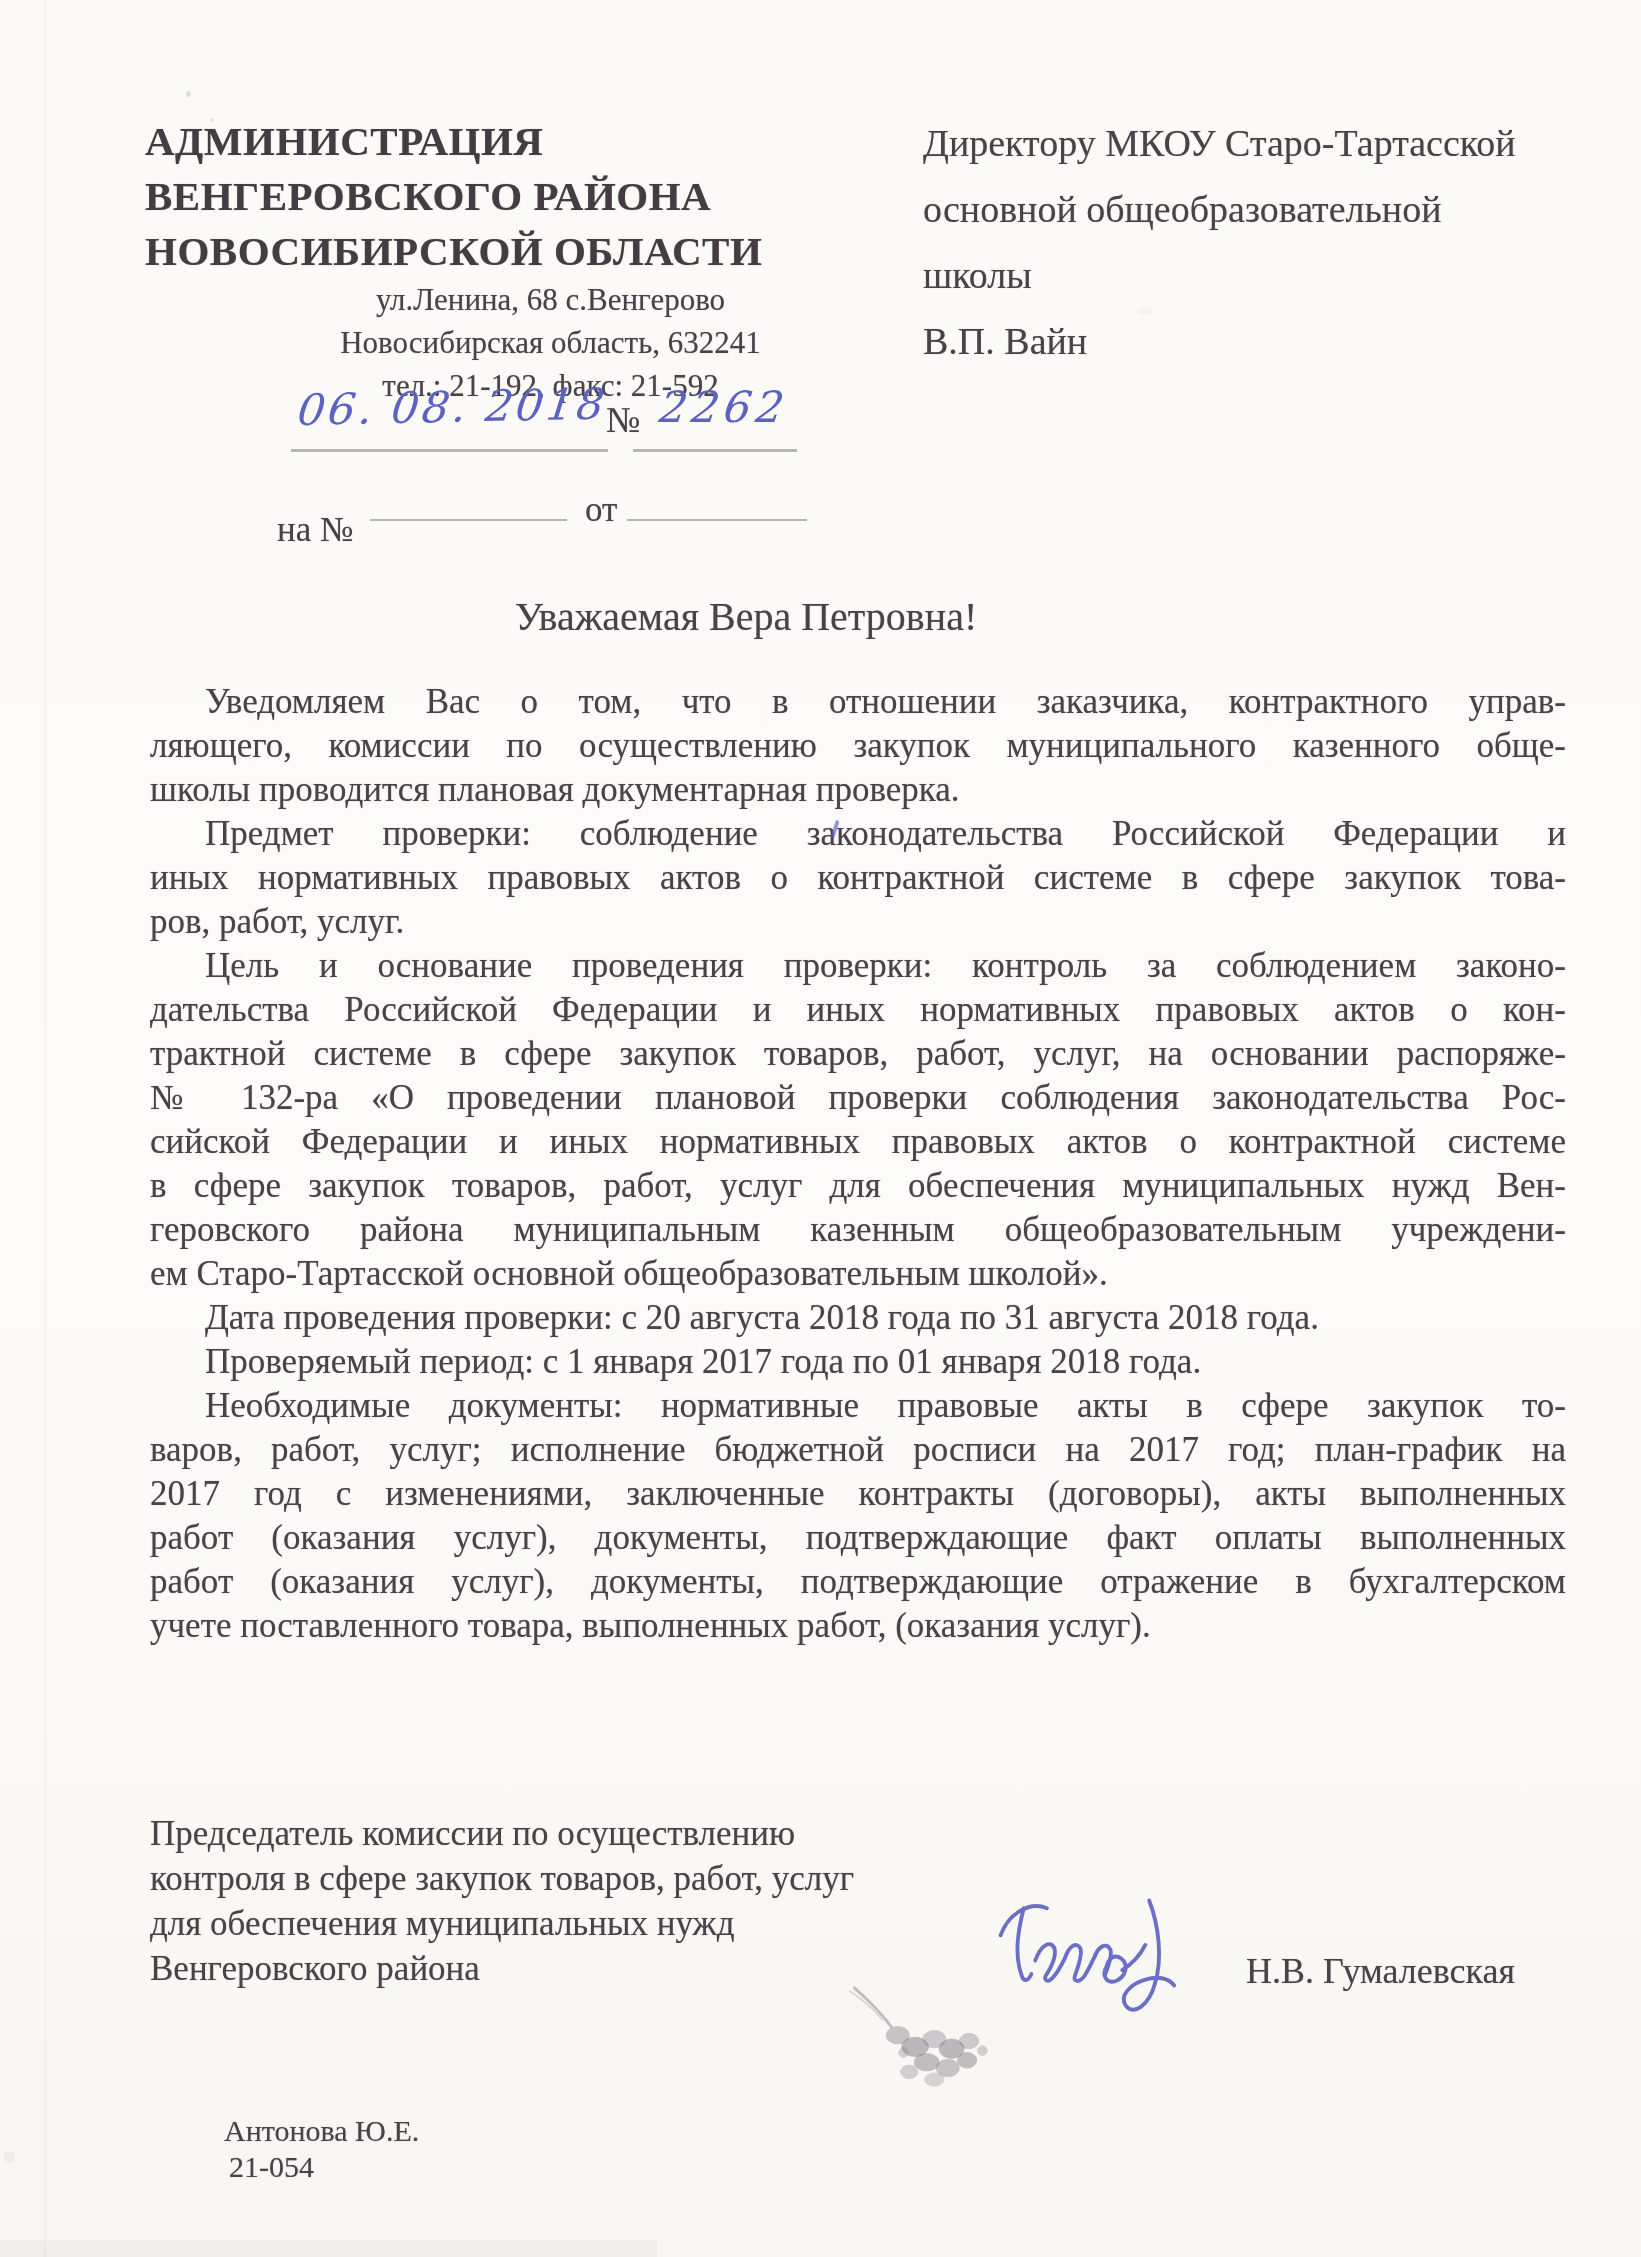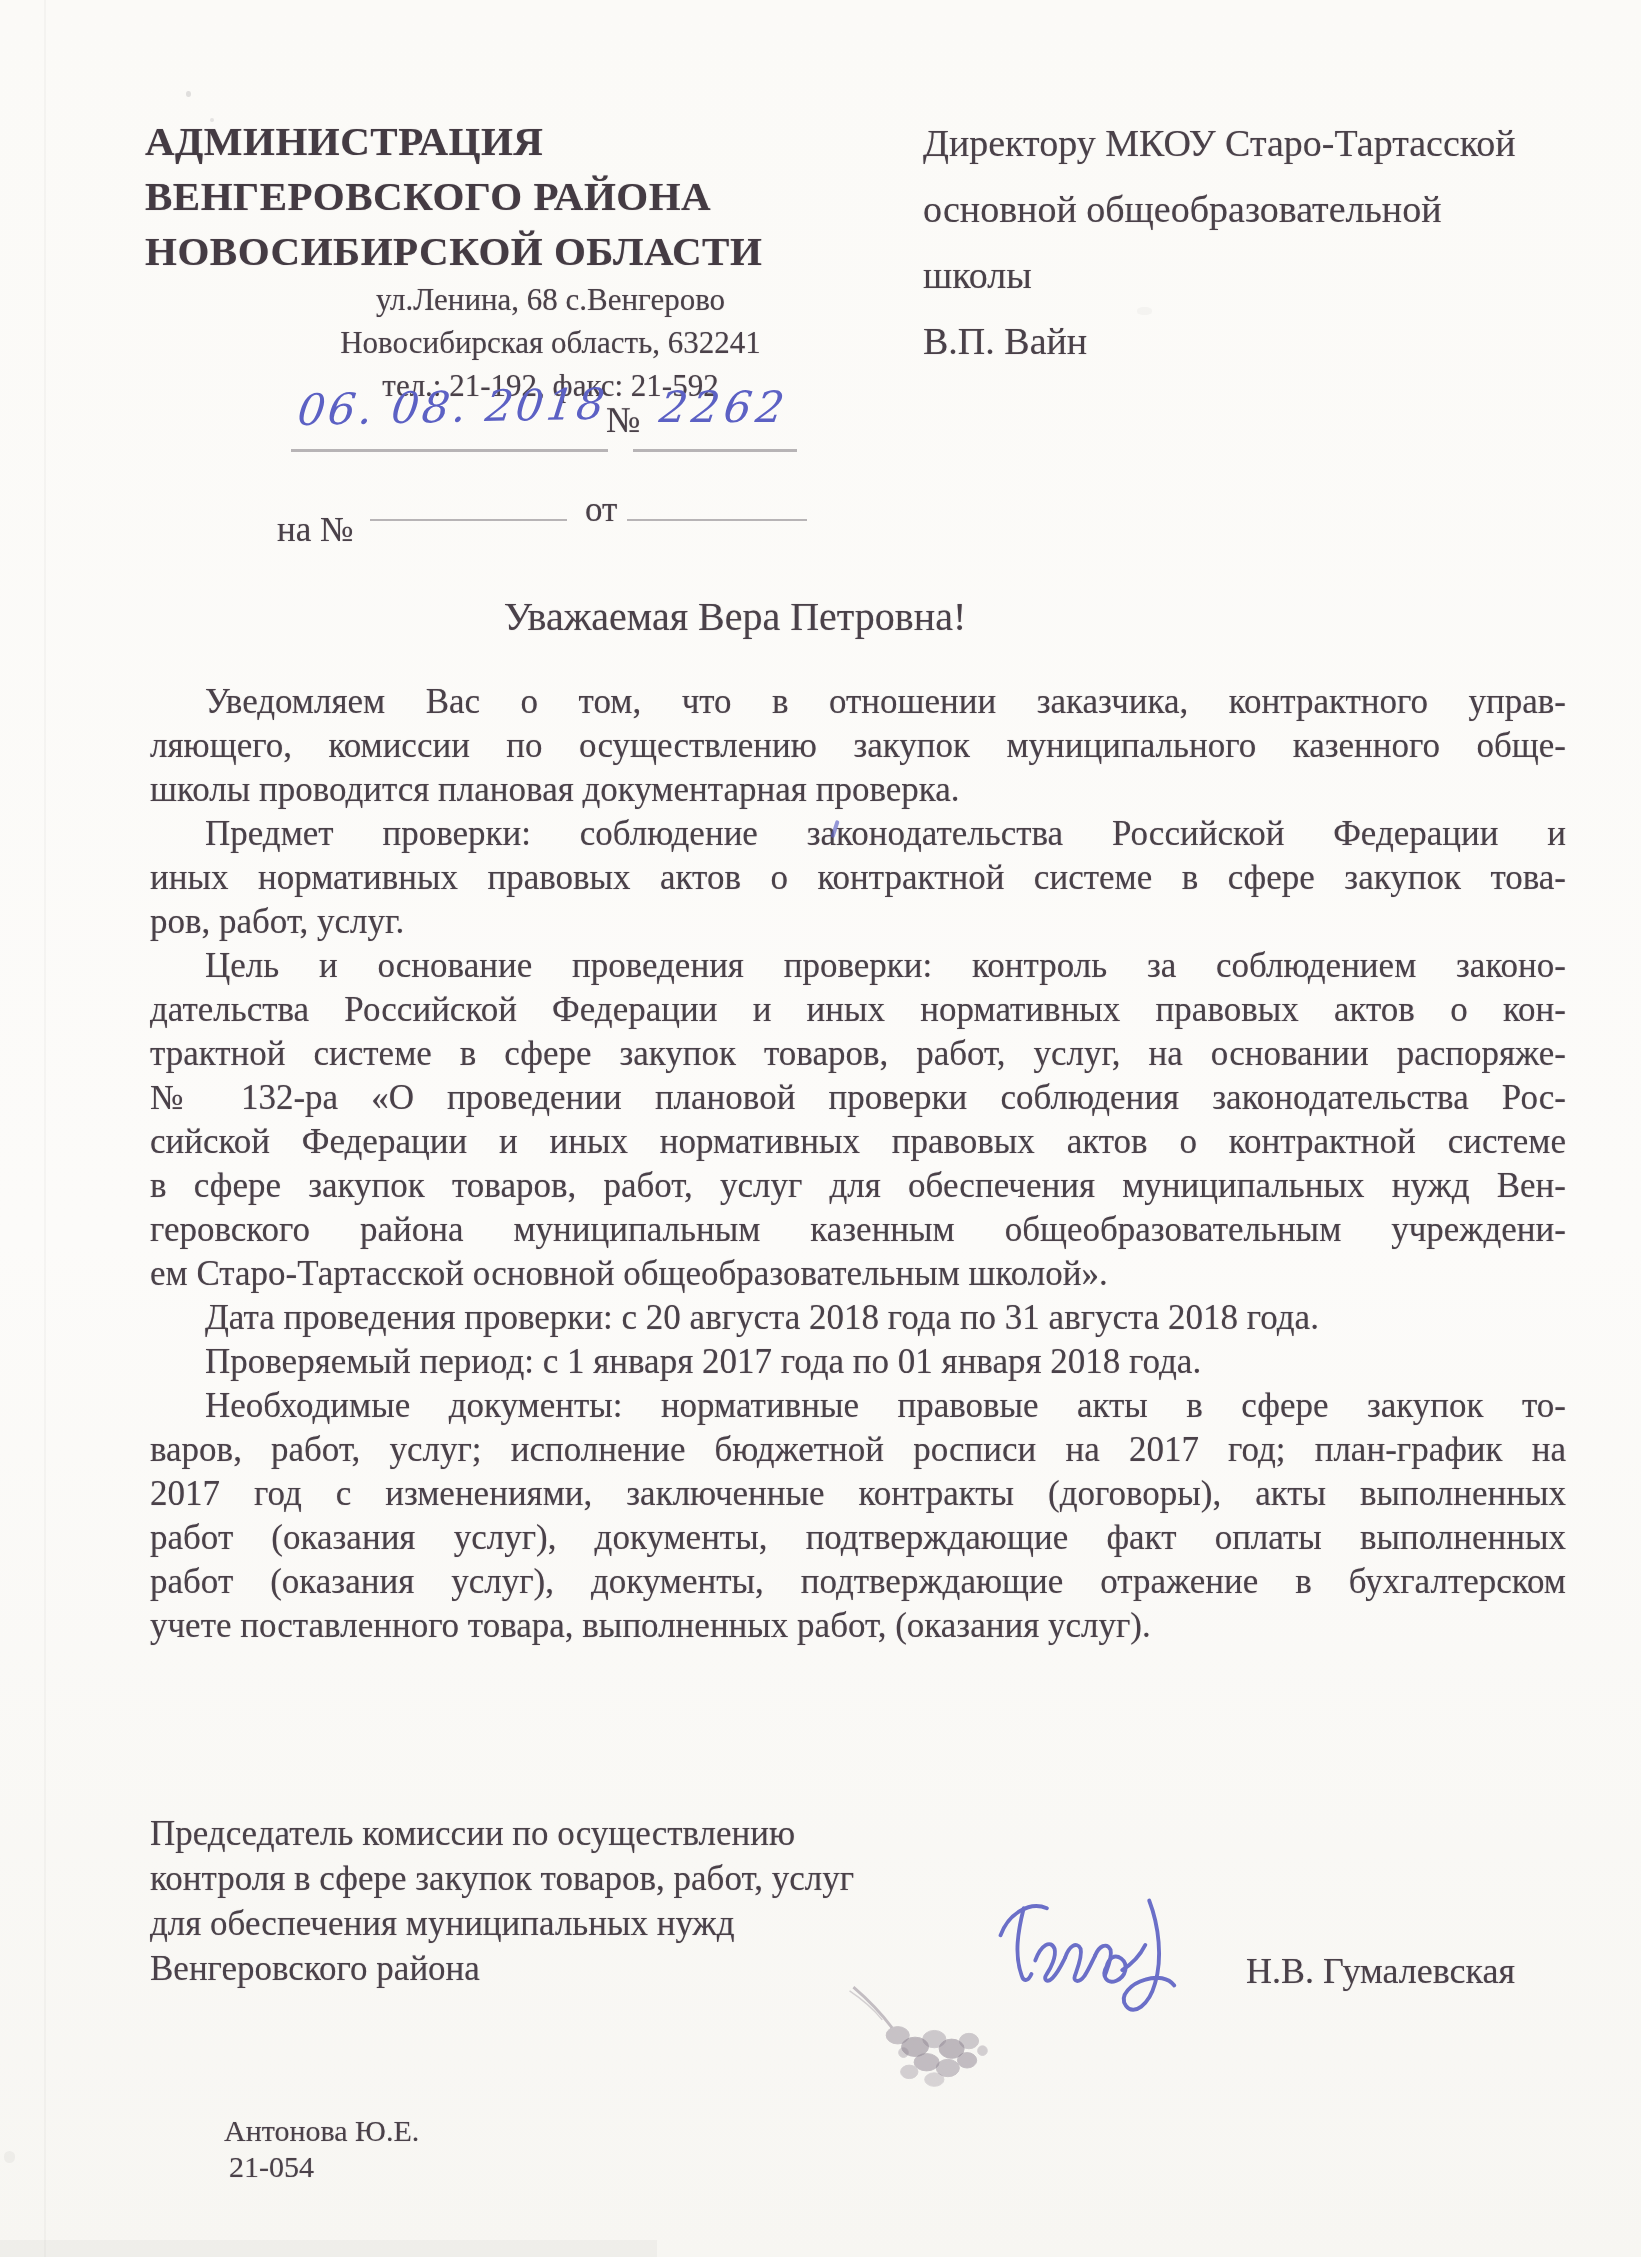--- a/index.html
+++ b/index.html
@@ -35,21 +35,21 @@
   .ref-na { position:absolute; left:277px; top:470px; font-size:35px;margin-top:40px; }
   .ref-ot { position:absolute; left:585px; top:470px; font-size:35px;margin-top:20px; }
   .u-ref1 { left:370px; top:519px; width:197px; height:1.9px; }
   .u-ref2 { left:627px; top:519px; width:180px; height:1.9px; }
 
   
   .addressee { position:absolute; left:923px; top:110px; width:637px;
                font-size:38px; line-height:66px; }
 
   
-  .salut { position:absolute; left:141px; top:593px; width:1188px;
+  .salut { position:absolute; left:152px; top:593px; width:1188px;
            text-align:center; font-size:40px; }
   .body-block { position:absolute; left:150px; top:680px; width:1416px; font-size:35px; }
   .bl { height:44px; line-height:44px; text-align:justify; text-align-last:justify; }
   .bl.ind  { text-indent:55px; }
   .bl.last { text-align-last:left; }
 
   
   .sig-title { position:absolute; left:150px; top:1811px; font-size:35px; line-height:45px; }
   .sig-name  { position:absolute; left:1246px; top:1950px; font-size:36px; }
   .sig-svg   { position:absolute; left:987px; top:1885px; }

